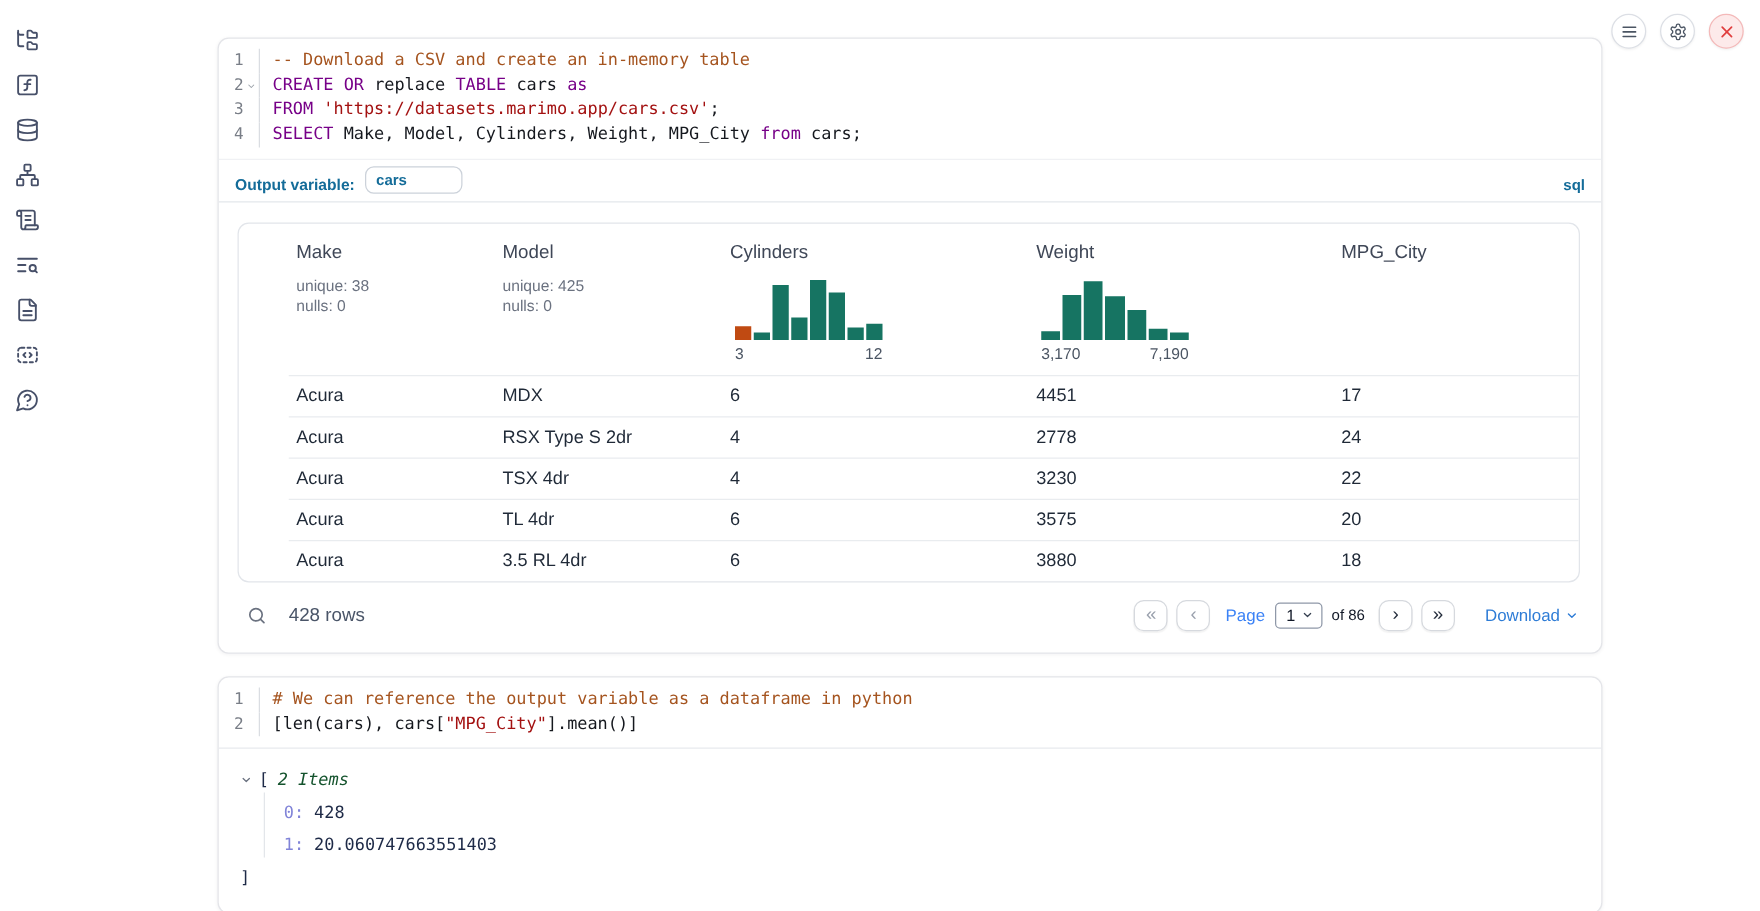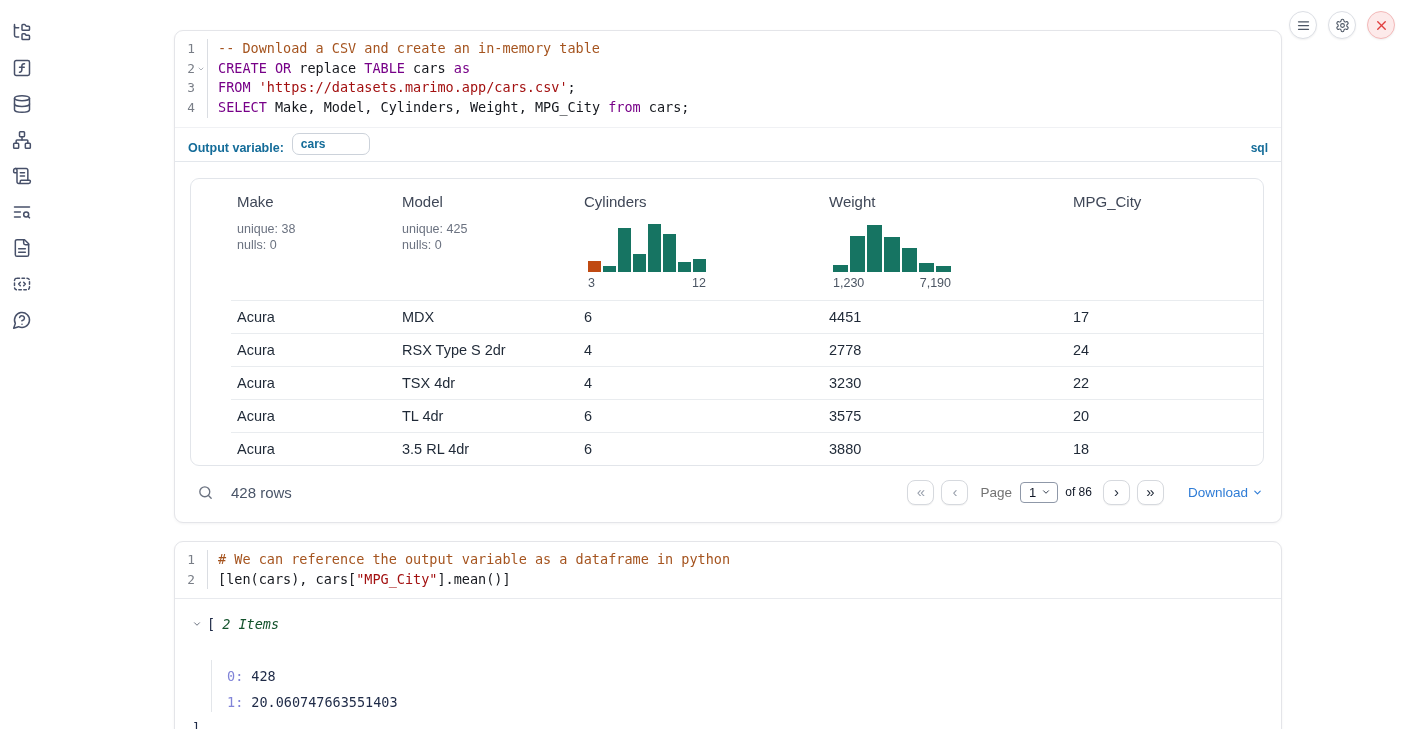--- a/index.html
+++ b/index.html
@@ -58,34 +58,34 @@
 
   
   .table-footer { display:flex; align-items:center; padding:14px 1px 2px 7px; }
   .search-btn { color:#6b7280; cursor:pointer; }
   .search-btn svg { width:17px; height:17px; }
   .rowcount { margin-left:17px; font-size:15px; color:#4a5568; }
   .pager { margin-left:auto; display:flex; align-items:center; gap:7px; }
   .page-btn { width:27px; height:25px; border:1px solid #d6d9de; border-radius:8px; background:#fff; box-shadow:0 1px 1px rgba(0,0,0,.05); display:flex; align-items:center; justify-content:center; font-size:15px; line-height:1; cursor:pointer; padding-bottom:2px; }
   .page-btn.dim { color:#9aa1ad; }
   .page-btn.active { color:#242d3c; }
-  .page-word { font-size:13.5px; color:#737373; margin:0 1px 0 5px; }
+  .page-word { font-size:13.5px; color:#3b82f6; margin:0 1px 0 5px; }
   .page-select { display:flex; align-items:center; gap:5px; border:1px solid #8f98a8; border-radius:4px; padding:2px 6px 2px 8px; font-size:13px; color:#111827; background:#fff; cursor:pointer; }
   .page-select svg { width:10px; height:10px; color:#374151; }
   .of-word { font-size:12px; color:#111827; margin-right:4px; }
   .download { display:flex; align-items:center; gap:4px; color:var(--link_blue); font-size:13.5px; margin-left:17px; cursor:pointer; }
   .download svg { width:11px; height:11px; }
 
   
   .py-output { border-top:1px solid #e8eaee; padding:15px 16px 18px 17px; font-family:"DejaVu Sans Mono",monospace; font-size:13.5px; color:#1e2a47; }
   .tree-head { display:flex; align-items:center; gap:5px; line-height:20px; }
   .tree-chevron { color:#6b7280; cursor:pointer; }
   .tree-chevron svg { width:10px; height:10px; }
   .items-label { font-style:italic; color:#14532d; margin-left:2px; }
-  .tree-entries { margin-left:19px; border-left:1px solid #e3e6ea; padding:8px 0 2px 15px; display:flex; flex-direction:column; gap:10px;margin-top:26px; }
+  .tree-entries { margin-left:19px; border-left:1px solid #e3e6ea; padding:8px 0 2px 15px; display:flex; flex-direction:column; gap:10px; }
   .entry-key { color:var(--index_purple); margin-right:8px; }
   .tree-close { line-height:20px; margin-top:6px; }
 </style>
 </head>
 <body>
 
 <div class="sidebar" id="sidebar">
     <div class="side-icon">
       <svg viewBox="0 0 24 24" fill="none" stroke="currentColor" stroke-width="1.8" stroke-linecap="round" stroke-linejoin="round">
         <path d="M20 10a1 1 0 0 0 1-1V6a1 1 0 0 0-1-1h-2.5a1 1 0 0 1-.8-.4l-.9-1.2A1 1 0 0 0 15 3h-2a1 1 0 0 0-1 1v5a1 1 0 0 0 1 1Z"></path>
@@ -271,21 +271,21 @@
                 <div class="hist-bars">
                   <div class="hist-bar" style="height: 7px;"></div>
                   <div class="hist-bar" style="height: 36px;"></div>
                   <div class="hist-bar" style="height: 47px;"></div>
                   <div class="hist-bar" style="height: 35px;"></div>
                   <div class="hist-bar" style="height: 24px;"></div>
                   <div class="hist-bar" style="height: 9px;"></div>
                   <div class="hist-bar" style="height: 6px;"></div>
                 </div>
                 <div class="hist-labels">
-                  <span>1,230</span>
+                  <span>3,170</span>
                   <span>7,190</span>
                 </div>
               </div>
             </div>
             <div class="col">
               <div class="col-name">MPG_City</div>
             </div>
           </div>
         <div id="table-body">
             <div class="t-row cols">

